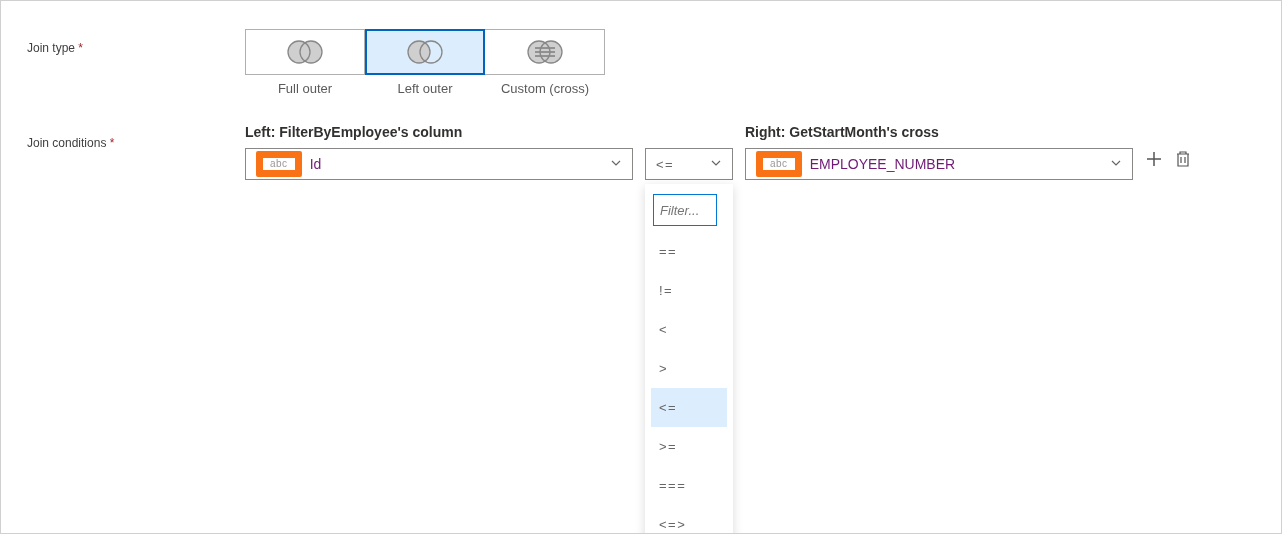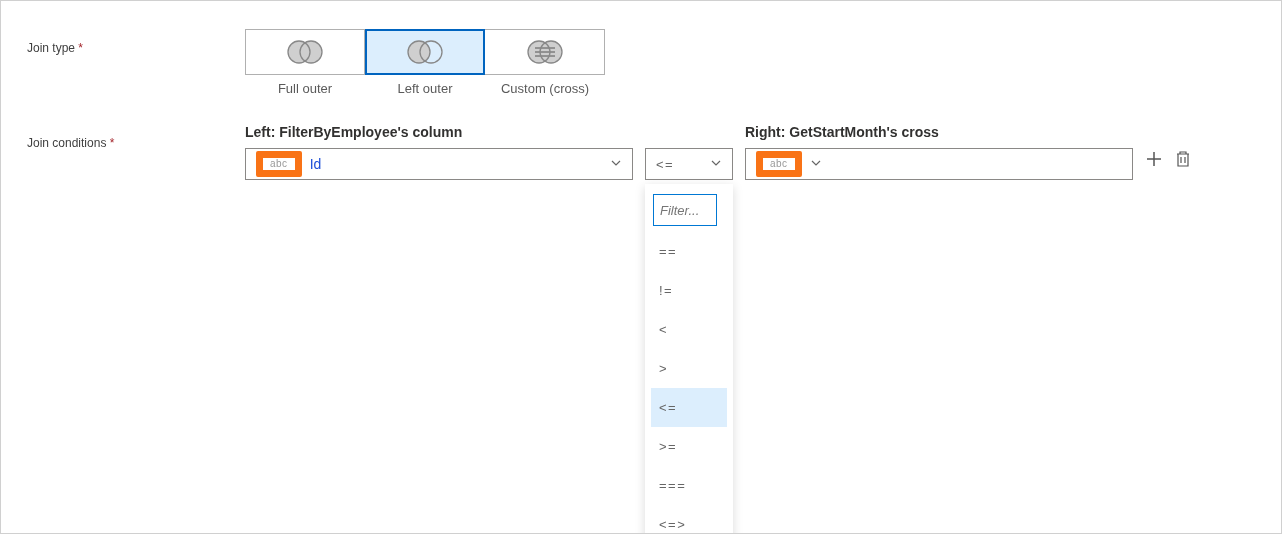--- a/index.html
+++ b/index.html
@@ -70,21 +70,21 @@
   .dropdown .badge {
     font-size: 10px;
     color: #999;
     border: 7px solid #f97316;
     border-radius: 2px;
     padding: 0 7px;
     margin-right: 8px;
     line-height: 1.2;
     letter-spacing: 0.5px;
   }
-  .dropdown .val { flex: 1; color: #1d4ed8; font-size: 14px; }
+  .dropdown .val { flex: 1; color: #701a75; font-size: 14px; }
   .dropdown .caret { color: #666; }
   .op-dd {
     border: 1px solid #8a8886;
     height: 32px;
     display: flex;
     align-items: center;
     justify-content: space-between;
     padding: 0 10px;
     cursor: pointer;
     background: #fff;
@@ -201,20 +201,21 @@
               <path d="M2 4 L6 8 L10 4" fill="none" stroke="#666" stroke-width="1.2"></path>
             </svg>
         </span>
       </div>
     </div>
 
     <div class="cond-block right">
       <div class="cond-label">Right: GetStartMonth's cross</div>
       <div class="dropdown">
         <span class="badge">abc</span>
+        <span class="val">EMPLOYEE_NUMBER</span>
         <span class="caret">
           <svg width="12" height="12" viewBox="0 0 12 12">
               <path d="M2 4 L6 8 L10 4" fill="none" stroke="#666" stroke-width="1.2"></path>
             </svg>
         </span>
       </div>
     </div>
 
     <div class="actions">
       <span>

